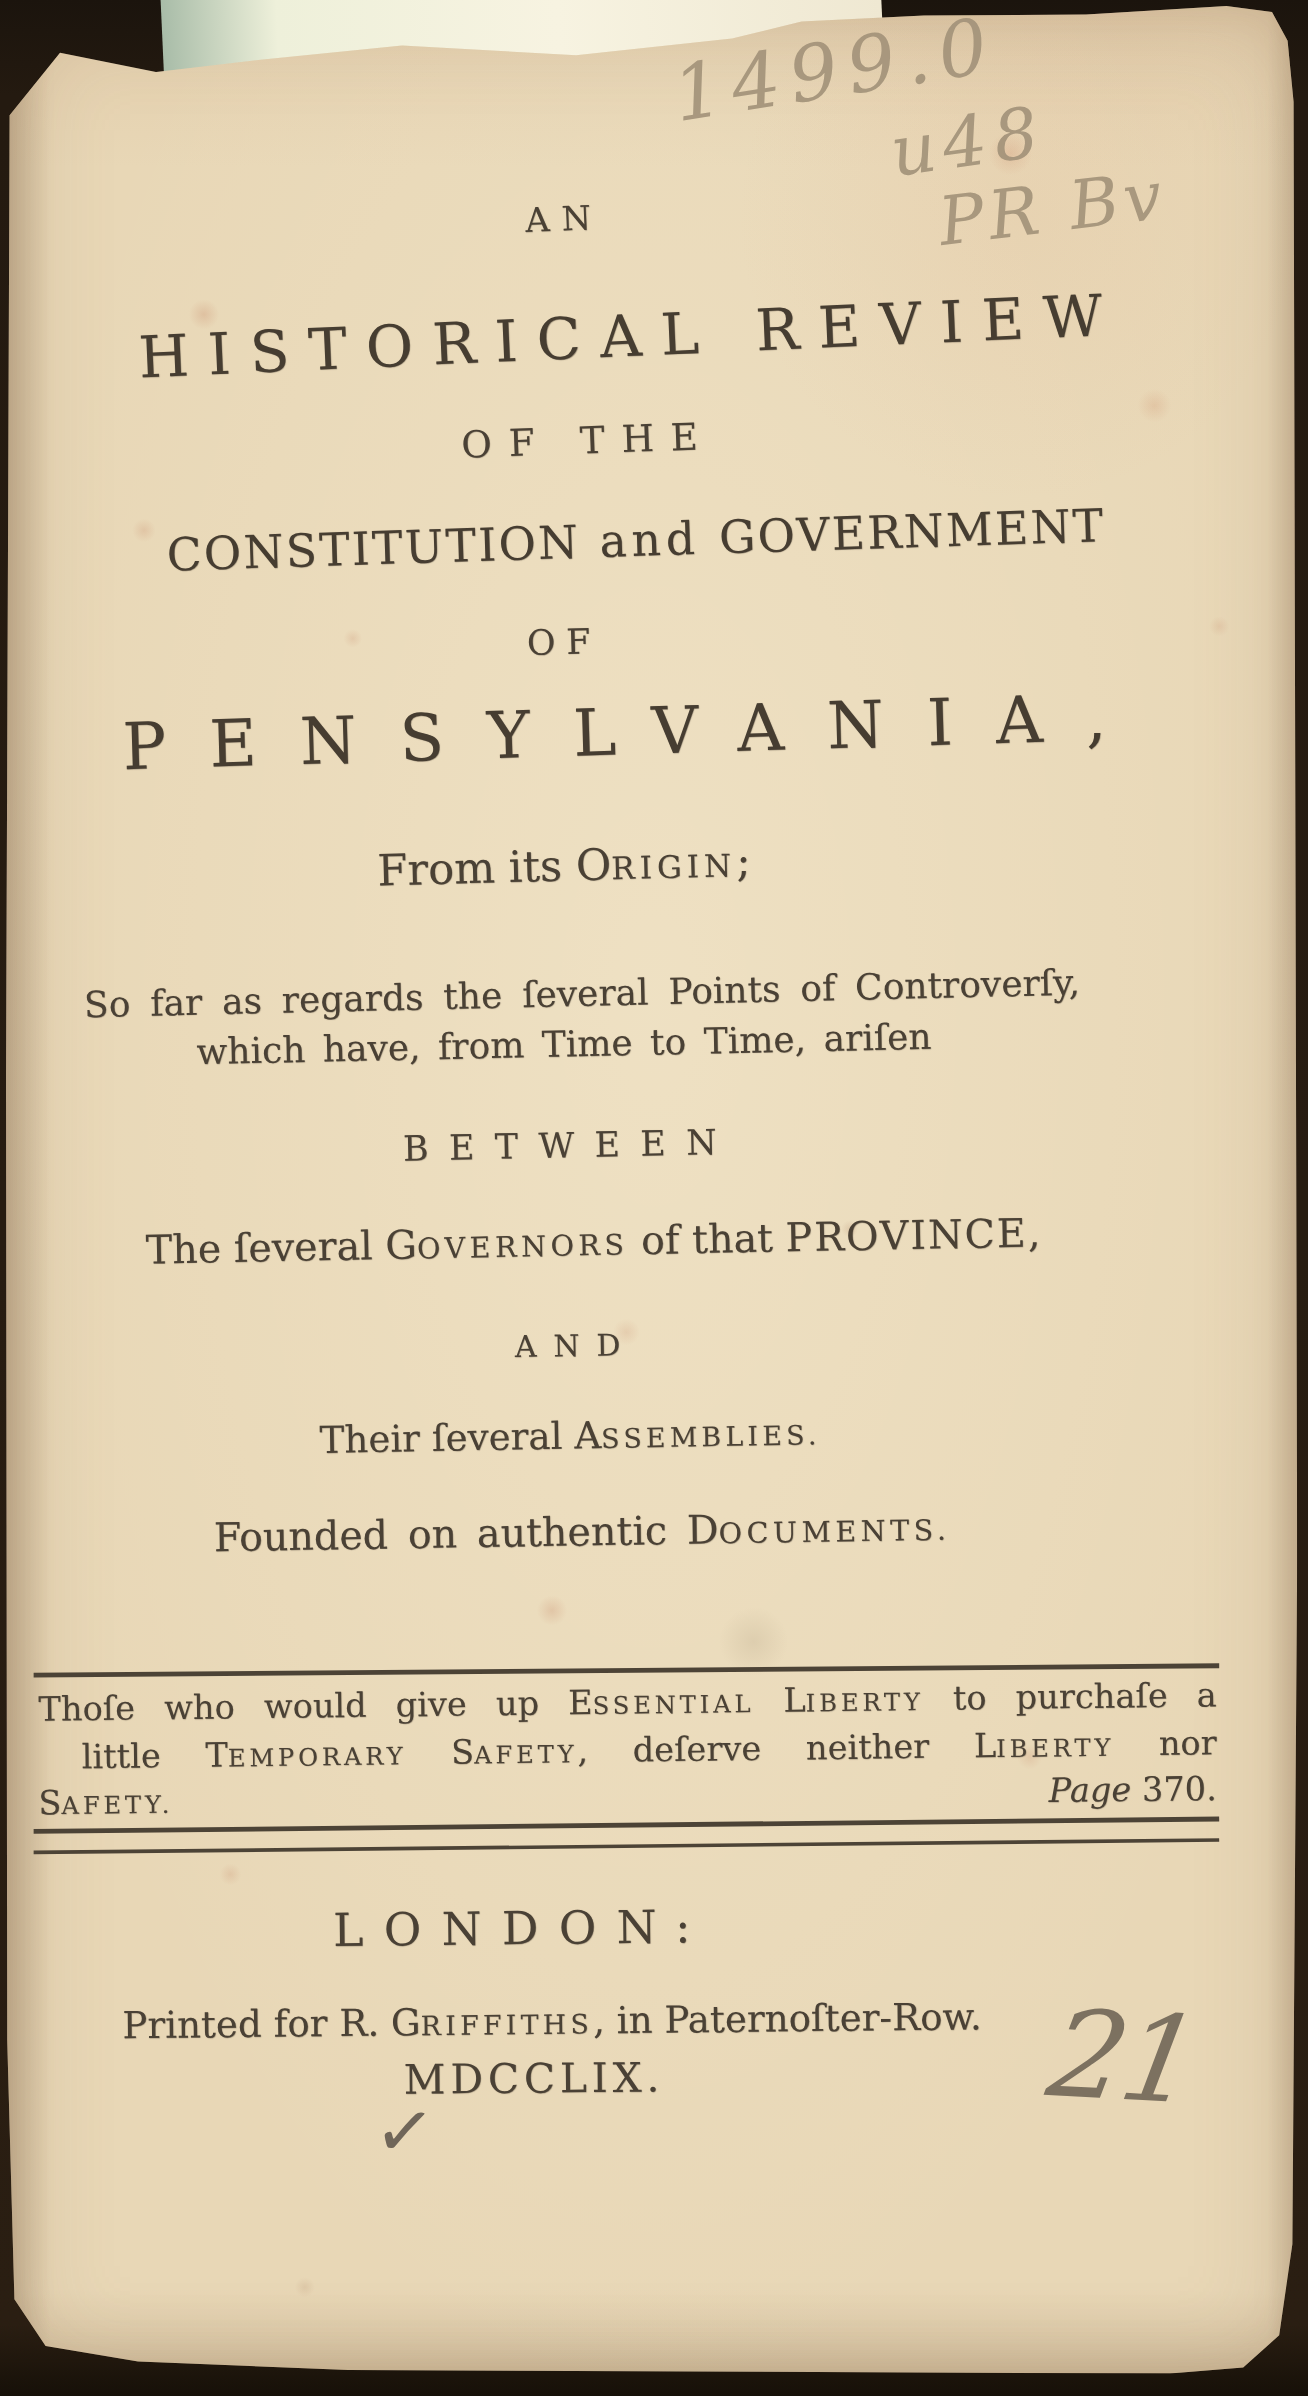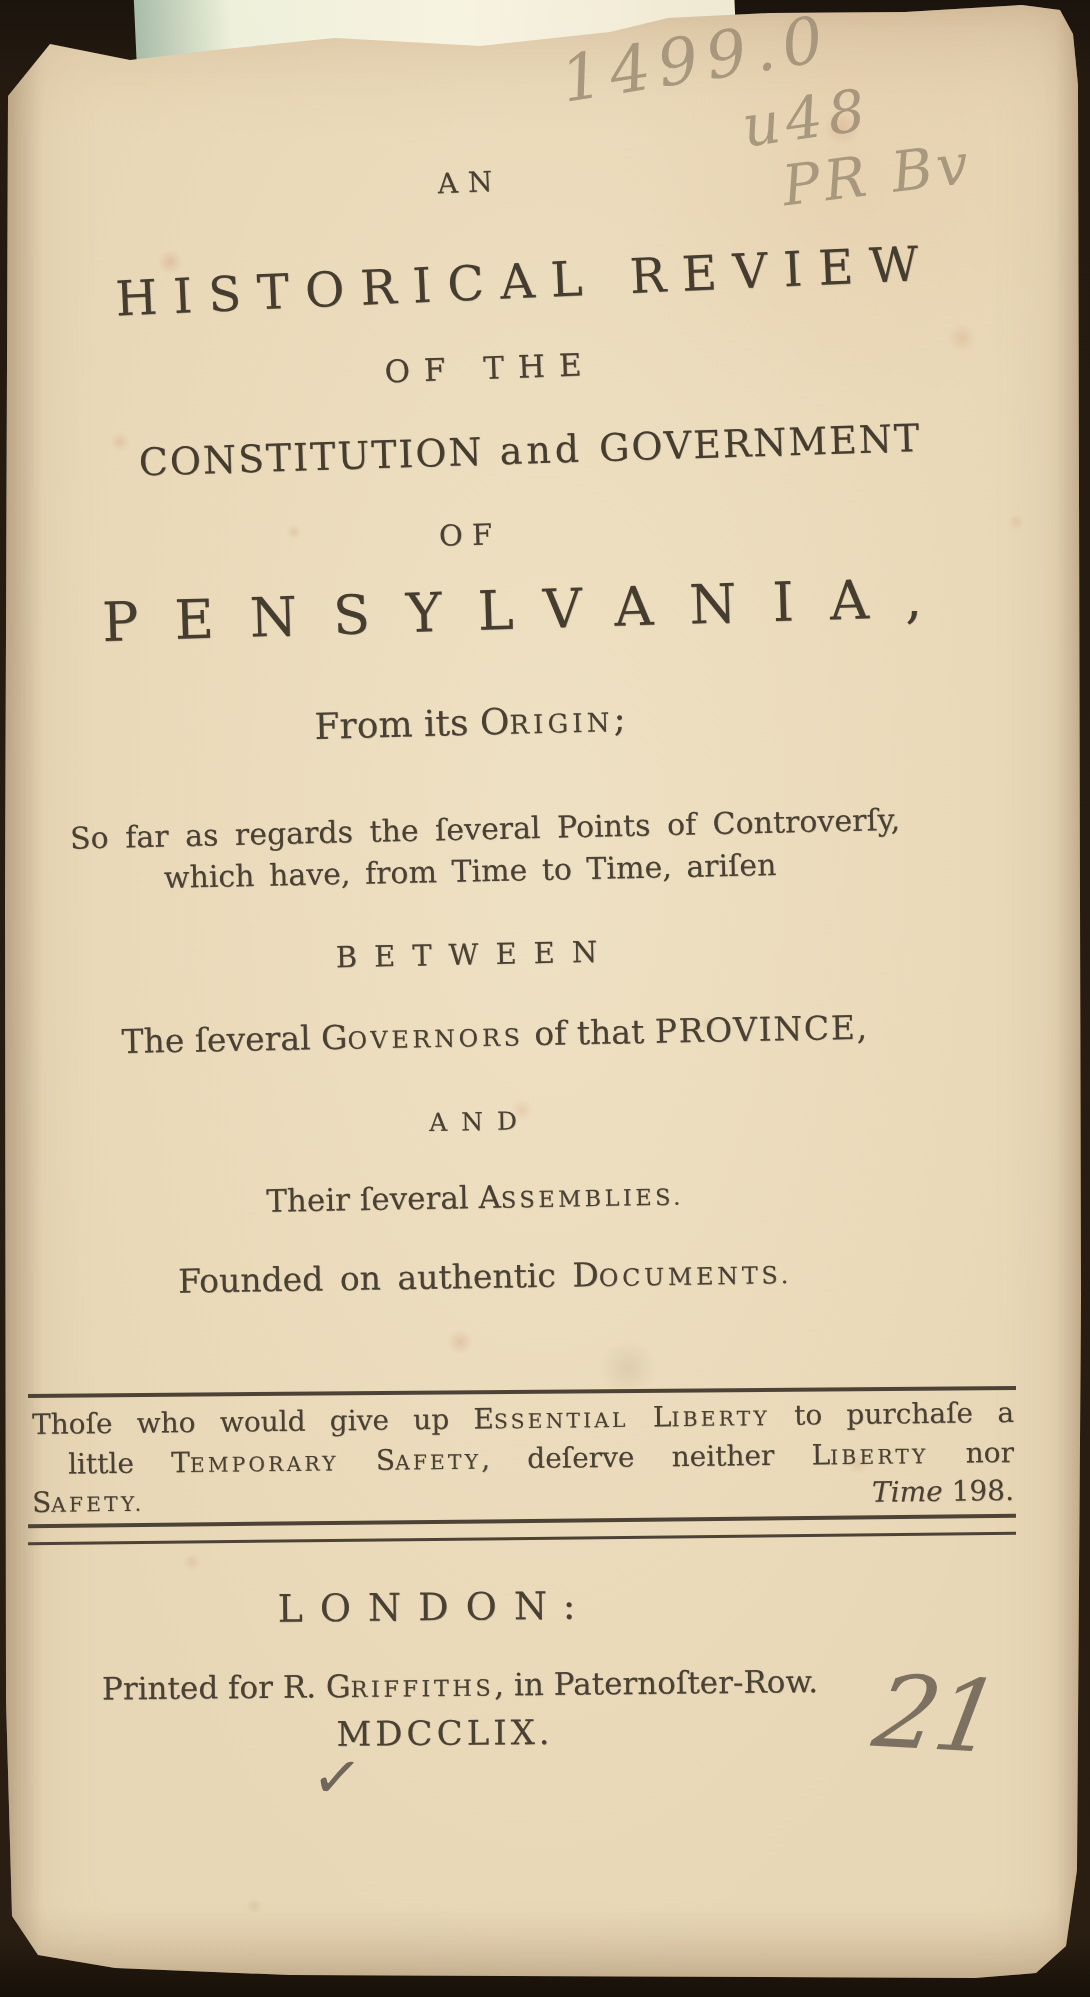--- a/index.html
+++ b/index.html
@@ -120,21 +120,21 @@
     <div class="pl l-governors"><span class="seg-rm">The ſeveral </span><span class="seg-cap">G</span><span class="seg-sc">overnors</span><span class="seg-rm"> of that </span><span class="seg-caps">PROVINCE,</span></div>
     <div class="pl l-and">AND</div>
     <div class="pl l-assemblies"><span class="seg-rm">Their ſeveral </span><span class="seg-cap">A</span><span class="seg-sc">ssemblies.</span></div>
     <div class="pl l-founded"><span class="seg-rm">Founded on authentic </span><span class="seg-cap">D</span><span class="seg-sc">ocuments.</span></div>
 
     <div class="rule rule1"></div>
     <div class="ep ep1"><span class="seg-rm">Thoſe who would give up </span><span class="seg-cap">E</span><span class="seg-sc">ssential</span><span class="seg-rm"> </span><span class="seg-cap">L</span><span class="seg-sc">iberty</span><span class="seg-rm"> to purchaſe a</span></div>
     <div class="ep ep2"><span class="seg-rm">little </span><span class="seg-cap">T</span><span class="seg-sc">emporary</span><span class="seg-rm"> </span><span class="seg-cap">S</span><span class="seg-sc">afety</span><span class="seg-rm">, deſerve neither </span><span class="seg-cap">L</span><span class="seg-sc">iberty</span><span class="seg-rm"> nor</span></div>
     <div class="ep ep3">
       <span><span class="seg-cap">S</span><span class="seg-sc">afety.</span></span>
-      <span><span class="seg-it">Time</span><span class="seg-rm"> 198.</span></span>
+      <span><span class="seg-it">Page</span><span class="seg-rm"> 370.</span></span>
     </div>
     <div class="rule rule2"></div>
     <div class="rule rule3"></div>
 
     <div class="pl l-london">LONDON:</div>
     <div class="pl l-publisher"><span class="seg-rm">Printed for R. </span><span class="seg-cap">G</span><span class="seg-sc">riffiths</span><span class="seg-rm">, in Paternoſter-Row.</span></div>
     <div class="pl l-year">MDCCLIX.</div>
 
     <div class="hw hw-check">✓</div>
     <div class="hw hw-num">21</div>

